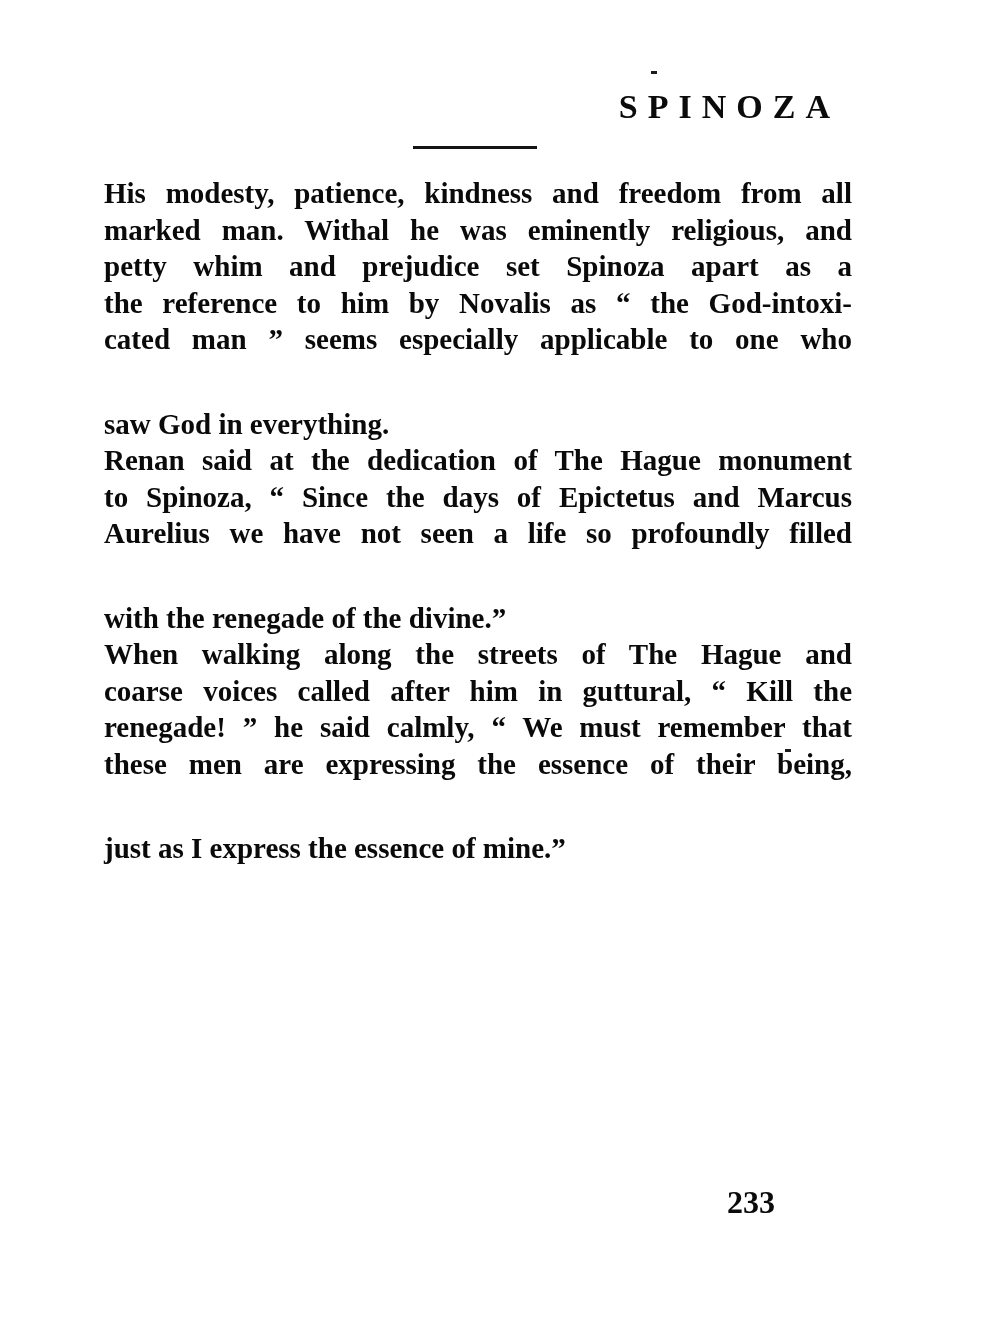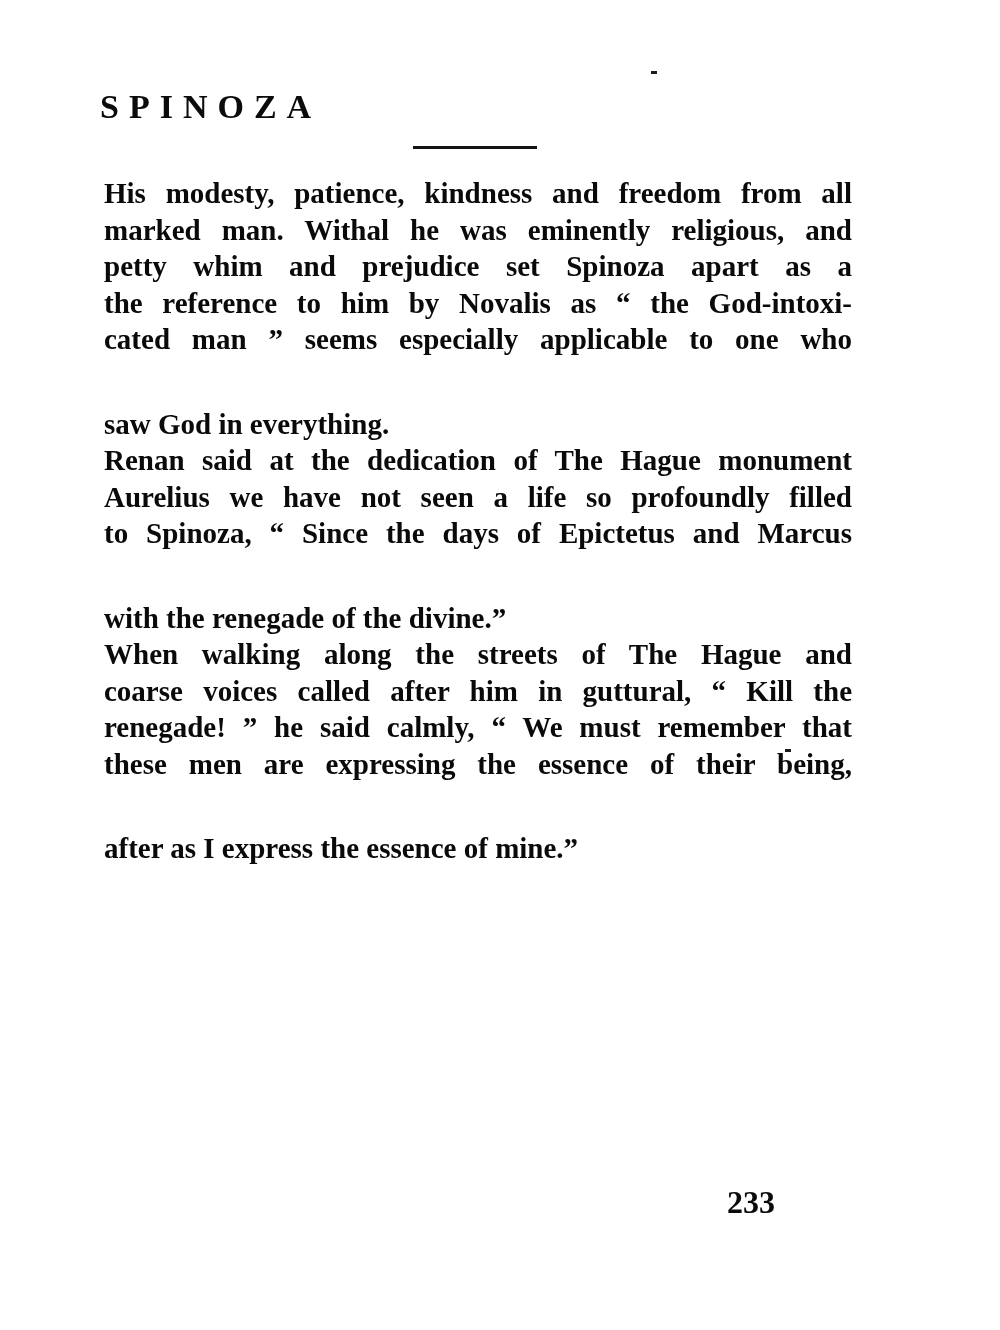--- a/index.html
+++ b/index.html
@@ -12,23 +12,23 @@
     width: 1000px;
     height: 1330px;
     background: #ffffff;
     font-family: "Liberation Serif", "DejaVu Serif", serif;
     color: #0b0b0b;
     overflow: hidden;
   }
   .title {
     position: absolute;
     top: 88px;
-    left: 100px;
+    left: 92px;
     width: 748px;
-    text-align: left;
+    text-align: right;
     font-size: 34px;
     font-weight: bold;
     letter-spacing: 10px;
     color: #0b0b0b;
     white-space: nowrap;
   }
   .title-rule {
     position: absolute;
     top: 146px;
     left: 413px;
@@ -98,27 +98,27 @@
   <div class="title-rule"></div>
 
   <div class="text-block">
       <div class="line line-just">His modesty, patience, kindness and freedom from all</div>
       <div class="line line-just">marked man. Withal he was eminently religious, and</div>
       <div class="line line-just">petty whim and prejudice set Spinoza apart as a</div>
       <div class="line line-just">the reference to him by Novalis as “ the God-intoxi-</div>
       <div class="line line-just">cated man ” seems especially applicable to one who</div>
       <div class="line line-left">saw God in everything.</div>
       <div class="line line-just">Renan said at the dedication of The Hague monument</div>
+      <div class="line line-just">to Spinoza, “ Since the days of Epictetus and Marcus</div>
       <div class="line line-just">Aurelius we have not seen a life so profoundly filled</div>
-      <div class="line line-just">to Spinoza, “ Since the days of Epictetus and Marcus</div>
       <div class="line line-left">with the renegade of the divine.”</div>
       <div class="line line-just">When walking along the streets of The Hague and</div>
       <div class="line line-just">coarse voices called after him in guttural, “ Kill the</div>
       <div class="line line-just">renegade! ” he said calmly, “ We must remember that</div>
       <div class="line line-just">these men are expressing the essence of their being,</div>
-      <div class="line line-left">after as I express the essence of mine.”</div>
+      <div class="line line-left">just as I express the essence of mine.”</div>
     </div>
 
   <div class="speck speck-mid"></div>
 
   <div class="page-number">233</div>
 
 </div>
 
 </body></html>

